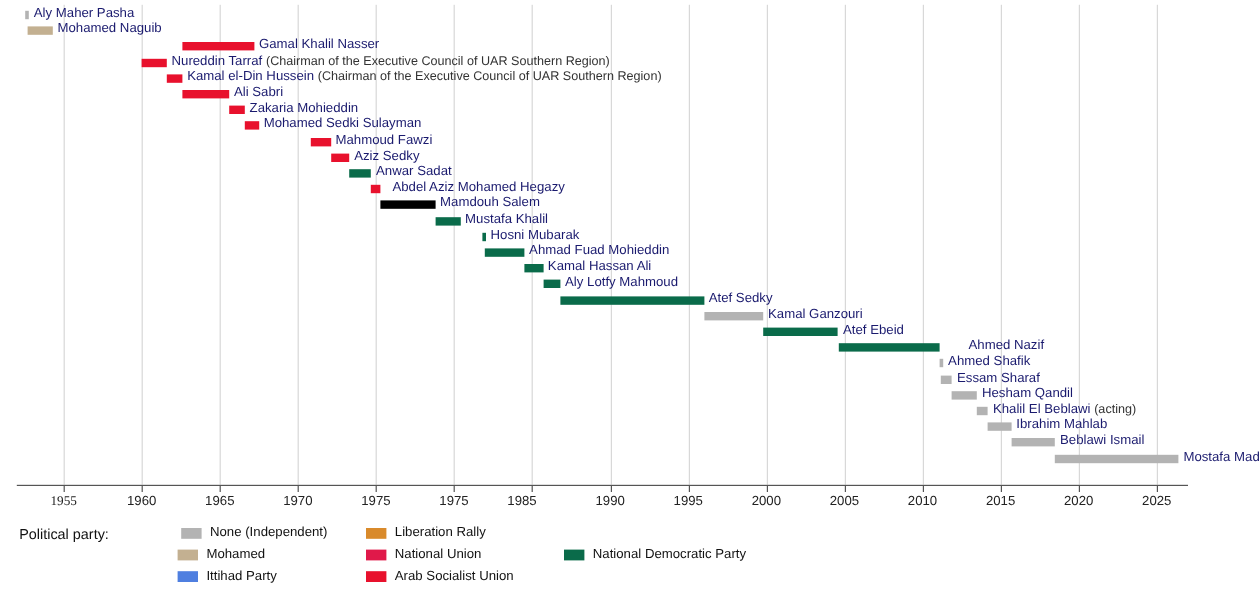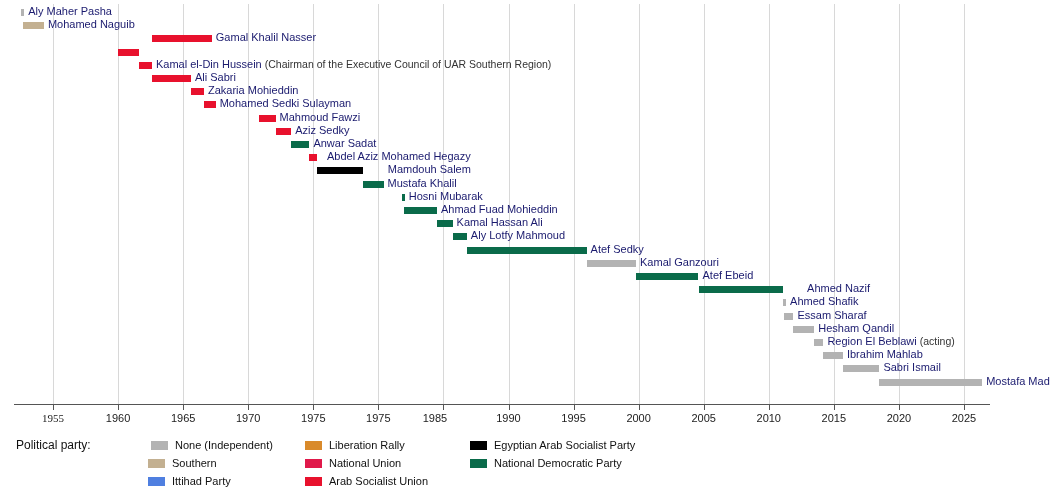--- a/index.html
+++ b/index.html
@@ -131,38 +131,39 @@
     <div class="ticklabel" style="left: 878.907px; top: 412px;">2020</div>
     <div class="tick" style="left: 963.973px; top: 405px;"></div>
     <div class="ticklabel" style="left: 943.973px; top: 412px;">2025</div>
     <div class="bar" title="Aly Maher Pasha" style="left: 21.1573px; top: 9px; width: 3px; background: rgb(179, 179, 179);"></div>
     <div class="barlabel" style="left: 28.1573px; top: 5px;"><span>Aly Maher Pasha</span></div>
     <div class="bar" title="Mohamed Naguib" style="left: 23.1093px; top: 22.2px; width: 20.8213px; background: rgb(195, 176, 145);"></div>
     <div class="barlabel" style="left: 47.9307px; top: 18.2px;"><span>Mohamed Naguib</span></div>
     <div class="bar" title="Gamal Abdel Nasser" style="left: 151.941px; top: 35.4px; width: 59.8613px; background: rgb(232, 17, 45);"></div>
     <div class="barlabel" style="left: 215.803px; top: 31.4px;"><span>Gamal Khalil Nasser</span></div>
     <div class="bar" title="Nureddin Tarraf" style="left: 118.107px; top: 48.6px; width: 20.8213px; background: rgb(232, 17, 45);"></div>
+    <div class="barlabel" style="left: 142.928px; top: 44.6px;"><span>Nureddin Tarraf</span> <span class="note">(Chairman of the Executive Council of UAR Southern Region)</span></div>
     <div class="bar" title="Kamal el-Din Hussein" style="left: 138.928px; top: 61.8px; width: 13.0133px; background: rgb(232, 17, 45);"></div>
     <div class="barlabel" style="left: 155.941px; top: 57.8px;"><span>Kamal el-Din Hussein</span> <span class="note">(Chairman of the Executive Council of UAR Southern Region)</span></div>
     <div class="bar" title="Ali Sabri" style="left: 151.941px; top: 75px; width: 39.04px; background: rgb(232, 17, 45);"></div>
     <div class="barlabel" style="left: 194.981px; top: 71px;"><span>Ali Sabri</span></div>
     <div class="bar" title="Zakaria Mohieddin" style="left: 190.981px; top: 88.2px; width: 13.0133px; background: rgb(232, 17, 45);"></div>
     <div class="barlabel" style="left: 207.995px; top: 84.2px;"><span>Zakaria Mohieddin</span></div>
     <div class="bar" title="Mohamed Sedki Sulayman" style="left: 203.995px; top: 101.4px; width: 11.712px; background: rgb(232, 17, 45);"></div>
     <div class="barlabel" style="left: 219.707px; top: 97.4px;"><span>Mohamed Sedki Sulayman</span></div>
     <div class="bar" title="Mahmoud Fawzi" style="left: 258.651px; top: 114.6px; width: 16.9173px; background: rgb(232, 17, 45);"></div>
     <div class="barlabel" style="left: 279.568px; top: 110.6px;"><span>Mahmoud Fawzi</span></div>
     <div class="bar" title="Aziz Sedky" style="left: 275.568px; top: 127.8px; width: 15.616px; background: rgb(232, 17, 45);"></div>
     <div class="barlabel" style="left: 295.184px; top: 123.8px;"><span>Aziz Sedky</span></div>
     <div class="bar" title="Anwar Sadat" style="left: 291.184px; top: 141px; width: 18.2187px; background: rgb(10, 107, 74);"></div>
     <div class="barlabel" style="left: 313.403px; top: 137px;"><span>Anwar Sadat</span></div>
     <div class="bar" title="Abdel Aziz Mohamed Hegazy" style="left: 309.403px; top: 154.2px; width: 7.808px; background: rgb(232, 17, 45);"></div>
     <div class="barlabel" style="left: 327px; top: 150.2px;"><span>Abdel Aziz Mohamed Hegazy</span></div>
     <div class="bar" title="Mamdouh Salem" style="left: 317.211px; top: 167.4px; width: 45.5467px; background: rgb(0, 0, 0);"></div>
-    <div class="barlabel" style="left: 366.757px; top: 163.4px; margin-left: 21px;"><span>Mamdouh Salem</span></div>
+    <div class="barlabel" style="left: 366.757px; top: 163.4px;"><span>Mamdouh Salem</span></div>
     <div class="bar" title="Mustafa Khalil" style="left: 362.757px; top: 180.6px; width: 20.8213px; background: rgb(10, 107, 74);"></div>
     <div class="barlabel" style="left: 387.579px; top: 176.6px;"><span>Mustafa Khalil</span></div>
     <div class="bar" title="Hosni Mubarak" style="left: 401.797px; top: 193.8px; width: 3px; background: rgb(10, 107, 74);"></div>
     <div class="barlabel" style="left: 408.797px; top: 189.8px;"><span>Hosni Mubarak</span></div>
     <div class="bar" title="Ahmad Fuad Mohieddin" style="left: 404.4px; top: 207px; width: 32.5333px; background: rgb(10, 107, 74);"></div>
     <div class="barlabel" style="left: 440.933px; top: 203px;"><span>Ahmad Fuad Mohieddin</span></div>
     <div class="bar" title="Kamal Hassan Ali" style="left: 436.933px; top: 220.2px; width: 15.616px; background: rgb(10, 107, 74);"></div>
     <div class="barlabel" style="left: 456.549px; top: 216.2px;"><span>Kamal Hassan Ali</span></div>
     <div class="bar" title="Aly Lotfy Mahmoud" style="left: 452.549px; top: 233.4px; width: 14.3147px; background: rgb(10, 107, 74);"></div>
     <div class="barlabel" style="left: 470.864px; top: 229.4px;"><span>Aly Lotfy Mahmoud</span></div>
@@ -174,31 +175,30 @@
     <div class="barlabel" style="left: 702.501px; top: 269px;"><span>Atef Ebeid</span></div>
     <div class="bar" title="Ahmed Nazif" style="left: 698.501px; top: 286.2px; width: 84.5867px; background: rgb(10, 107, 74);"></div>
     <div class="barlabel" style="left: 787.088px; top: 282.2px; margin-left: 20px;"><span>Ahmed Nazif</span></div>
     <div class="bar" title="Ahmed Shafik" style="left: 783.088px; top: 299.4px; width: 3px; background: rgb(179, 179, 179);"></div>
     <div class="barlabel" style="left: 790.088px; top: 295.4px;"><span>Ahmed Shafik</span></div>
     <div class="bar" title="Essam Sharaf" style="left: 784.389px; top: 312.6px; width: 9.10933px; background: rgb(179, 179, 179);"></div>
     <div class="barlabel" style="left: 797.499px; top: 308.6px;"><span>Essam Sharaf</span></div>
     <div class="bar" title="Hesham Qandil" style="left: 793.499px; top: 325.8px; width: 20.8213px; background: rgb(179, 179, 179);"></div>
     <div class="barlabel" style="left: 818.32px; top: 321.8px;"><span>Hesham Qandil</span></div>
     <div class="bar" title="Hazem El Beblawi" style="left: 814.32px; top: 339px; width: 9.10933px; background: rgb(179, 179, 179);"></div>
-    <div class="barlabel" style="left: 827.429px; top: 335px;"><span>Region El Beblawi</span> <span class="note">(acting)</span></div>
+    <div class="barlabel" style="left: 827.429px; top: 335px;"><span>Khalil El Beblawi</span> <span class="note">(acting)</span></div>
     <div class="bar" title="Ibrahim Mahlab" style="left: 823.429px; top: 352.2px; width: 19.52px; background: rgb(179, 179, 179);"></div>
     <div class="barlabel" style="left: 846.949px; top: 348.2px;"><span>Ibrahim Mahlab</span></div>
     <div class="bar" title="Sherif Ismail" style="left: 842.949px; top: 365.4px; width: 36.4373px; background: rgb(179, 179, 179);"></div>
-    <div class="barlabel" style="left: 883.387px; top: 361.4px;"><span>Sabri Ismail</span></div>
+    <div class="barlabel" style="left: 883.387px; top: 361.4px;"><span>Beblawi Ismail</span></div>
     <div class="bar" title="Mostafa Madbouly" style="left: 879.387px; top: 378.6px; width: 102.805px; background: rgb(179, 179, 179);"></div>
     <div class="barlabel" style="left: 986.192px; top: 374.6px;"><span>Mostafa Madbouly</span></div>
   </div>
 <div id="legend">
   <div id="legend-title">Political party:</div>
 <div class="legend-item" style="left: 151px; top: 8px;"><span class="legend-swatch" style="background: rgb(179, 179, 179);"></span><span class="legend-text">None (Independent)</span></div>
-    <div class="legend-item" style="left: 148px; top: 26px;"><span class="legend-swatch" style="background: rgb(195, 176, 145);"></span><span class="legend-text">Southern</span></div>
+    <div class="legend-item" style="left: 148px; top: 26px;"><span class="legend-swatch" style="background: rgb(195, 176, 145);"></span><span class="legend-text">Mohamed</span></div>
     <div class="legend-item" style="left: 148px; top: 44px;"><span class="legend-swatch" style="background: rgb(79, 127, 224);"></span><span class="legend-text">Ittihad Party</span></div>
     <div class="legend-item" style="left: 305px; top: 8px;"><span class="legend-swatch" style="background: rgb(217, 138, 43);"></span><span class="legend-text">Liberation Rally</span></div>
     <div class="legend-item" style="left: 305px; top: 26px;"><span class="legend-swatch" style="background: rgb(224, 25, 74);"></span><span class="legend-text">National Union</span></div>
     <div class="legend-item" style="left: 305px; top: 44px;"><span class="legend-swatch" style="background: rgb(232, 17, 45);"></span><span class="legend-text">Arab Socialist Union</span></div>
-    <div class="legend-item" style="left: 470px; top: 8px;"><span class="legend-swatch" style="background: rgb(0, 0, 0);"></span><span class="legend-text">Egyptian Arab Socialist Party</span></div>
     <div class="legend-item" style="left: 470px; top: 26px;"><span class="legend-swatch" style="background: rgb(10, 107, 74);"></span><span class="legend-text">National Democratic Party</span></div>
   </div>
 
 </body></html>

